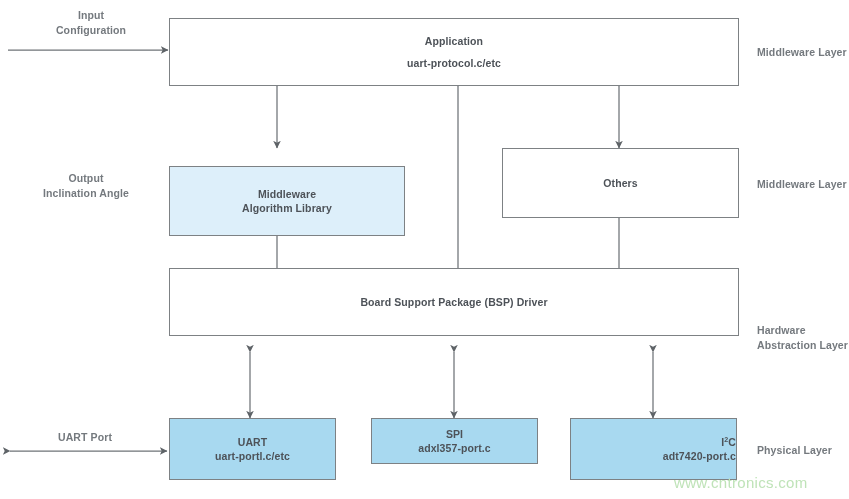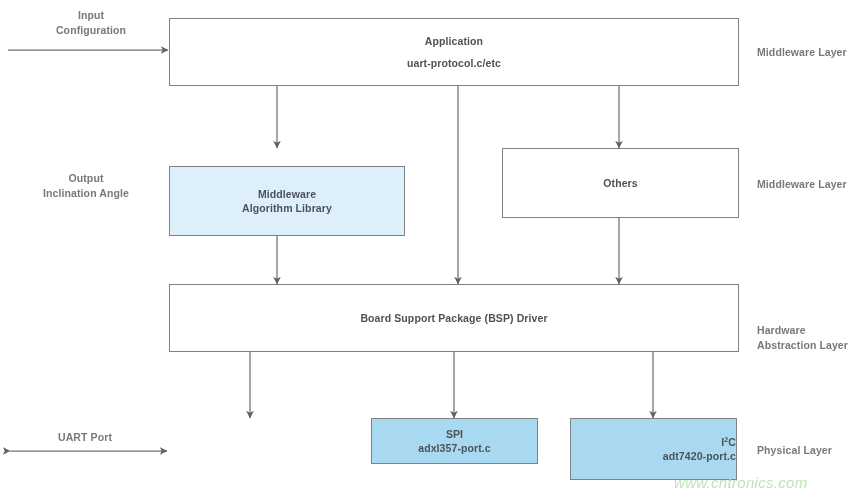--- a/index.html
+++ b/index.html
@@ -57,21 +57,20 @@
     pointer-events: none;
     overflow: visible;
   }
   .watermark {
     position: absolute;
     font-size: 15px;
     color: #bfe3b8;
     letter-spacing: 0.3px;
     white-space: nowrap;
     font-family: "Liberation Sans", sans-serif;
-    font-style: italic;
   }
   sup.sup2 { font-size: 0.68em; vertical-align: super; line-height: 0; }
 </style>
 </head>
 <body>
 
 <div id="canvas">
 
   <svg class="arrow-svg" viewBox="0 0 849 499">
     <defs>
@@ -110,24 +109,28 @@
 
   <div class="box blue-light" style="left:169px; top:148px; width:236px; height:70px;margin-top:18px;">
     <span class="l1">Middleware</span>
     <span class="l2">Algorithm Library</span>
   </div>
 
   <div class="box" style="left:502px; top:148px; width:237px; height:70px;">
     <span class="l1">Others</span>
   </div>
 
-  <div class="box" style="left:169px; top:284px; width:570px; height:68px;">
+  <div class="box" style="left:169px; top:268px; width:570px; height:68px;">
     <span class="l1">Board Support Package (BSP) Driver</span>
   </div>
 
+  <div class="box blue-mid" style="left:169px; top:418px; width:167px; height:62px;">
+    <span class="l1">UART</span>
+    <span class="l2">uart-portl.c/etc</span>
+  </div>
 
   <div class="box blue-mid" style="left:371px; top:418px; width:167px; height:46px;justify-content:center;">
     <span class="l1">SPI</span>
     <span class="l2">adxl357-port.c</span>
   </div>
 
   <div class="box blue-mid" style="left:570px; top:418px; width:167px; height:62px;align-items:flex-end;">
     <span class="l1">I<sup class="sup2">2</sup>C</span>
     <span class="l2">adt7420-port.c</span>
   </div>

